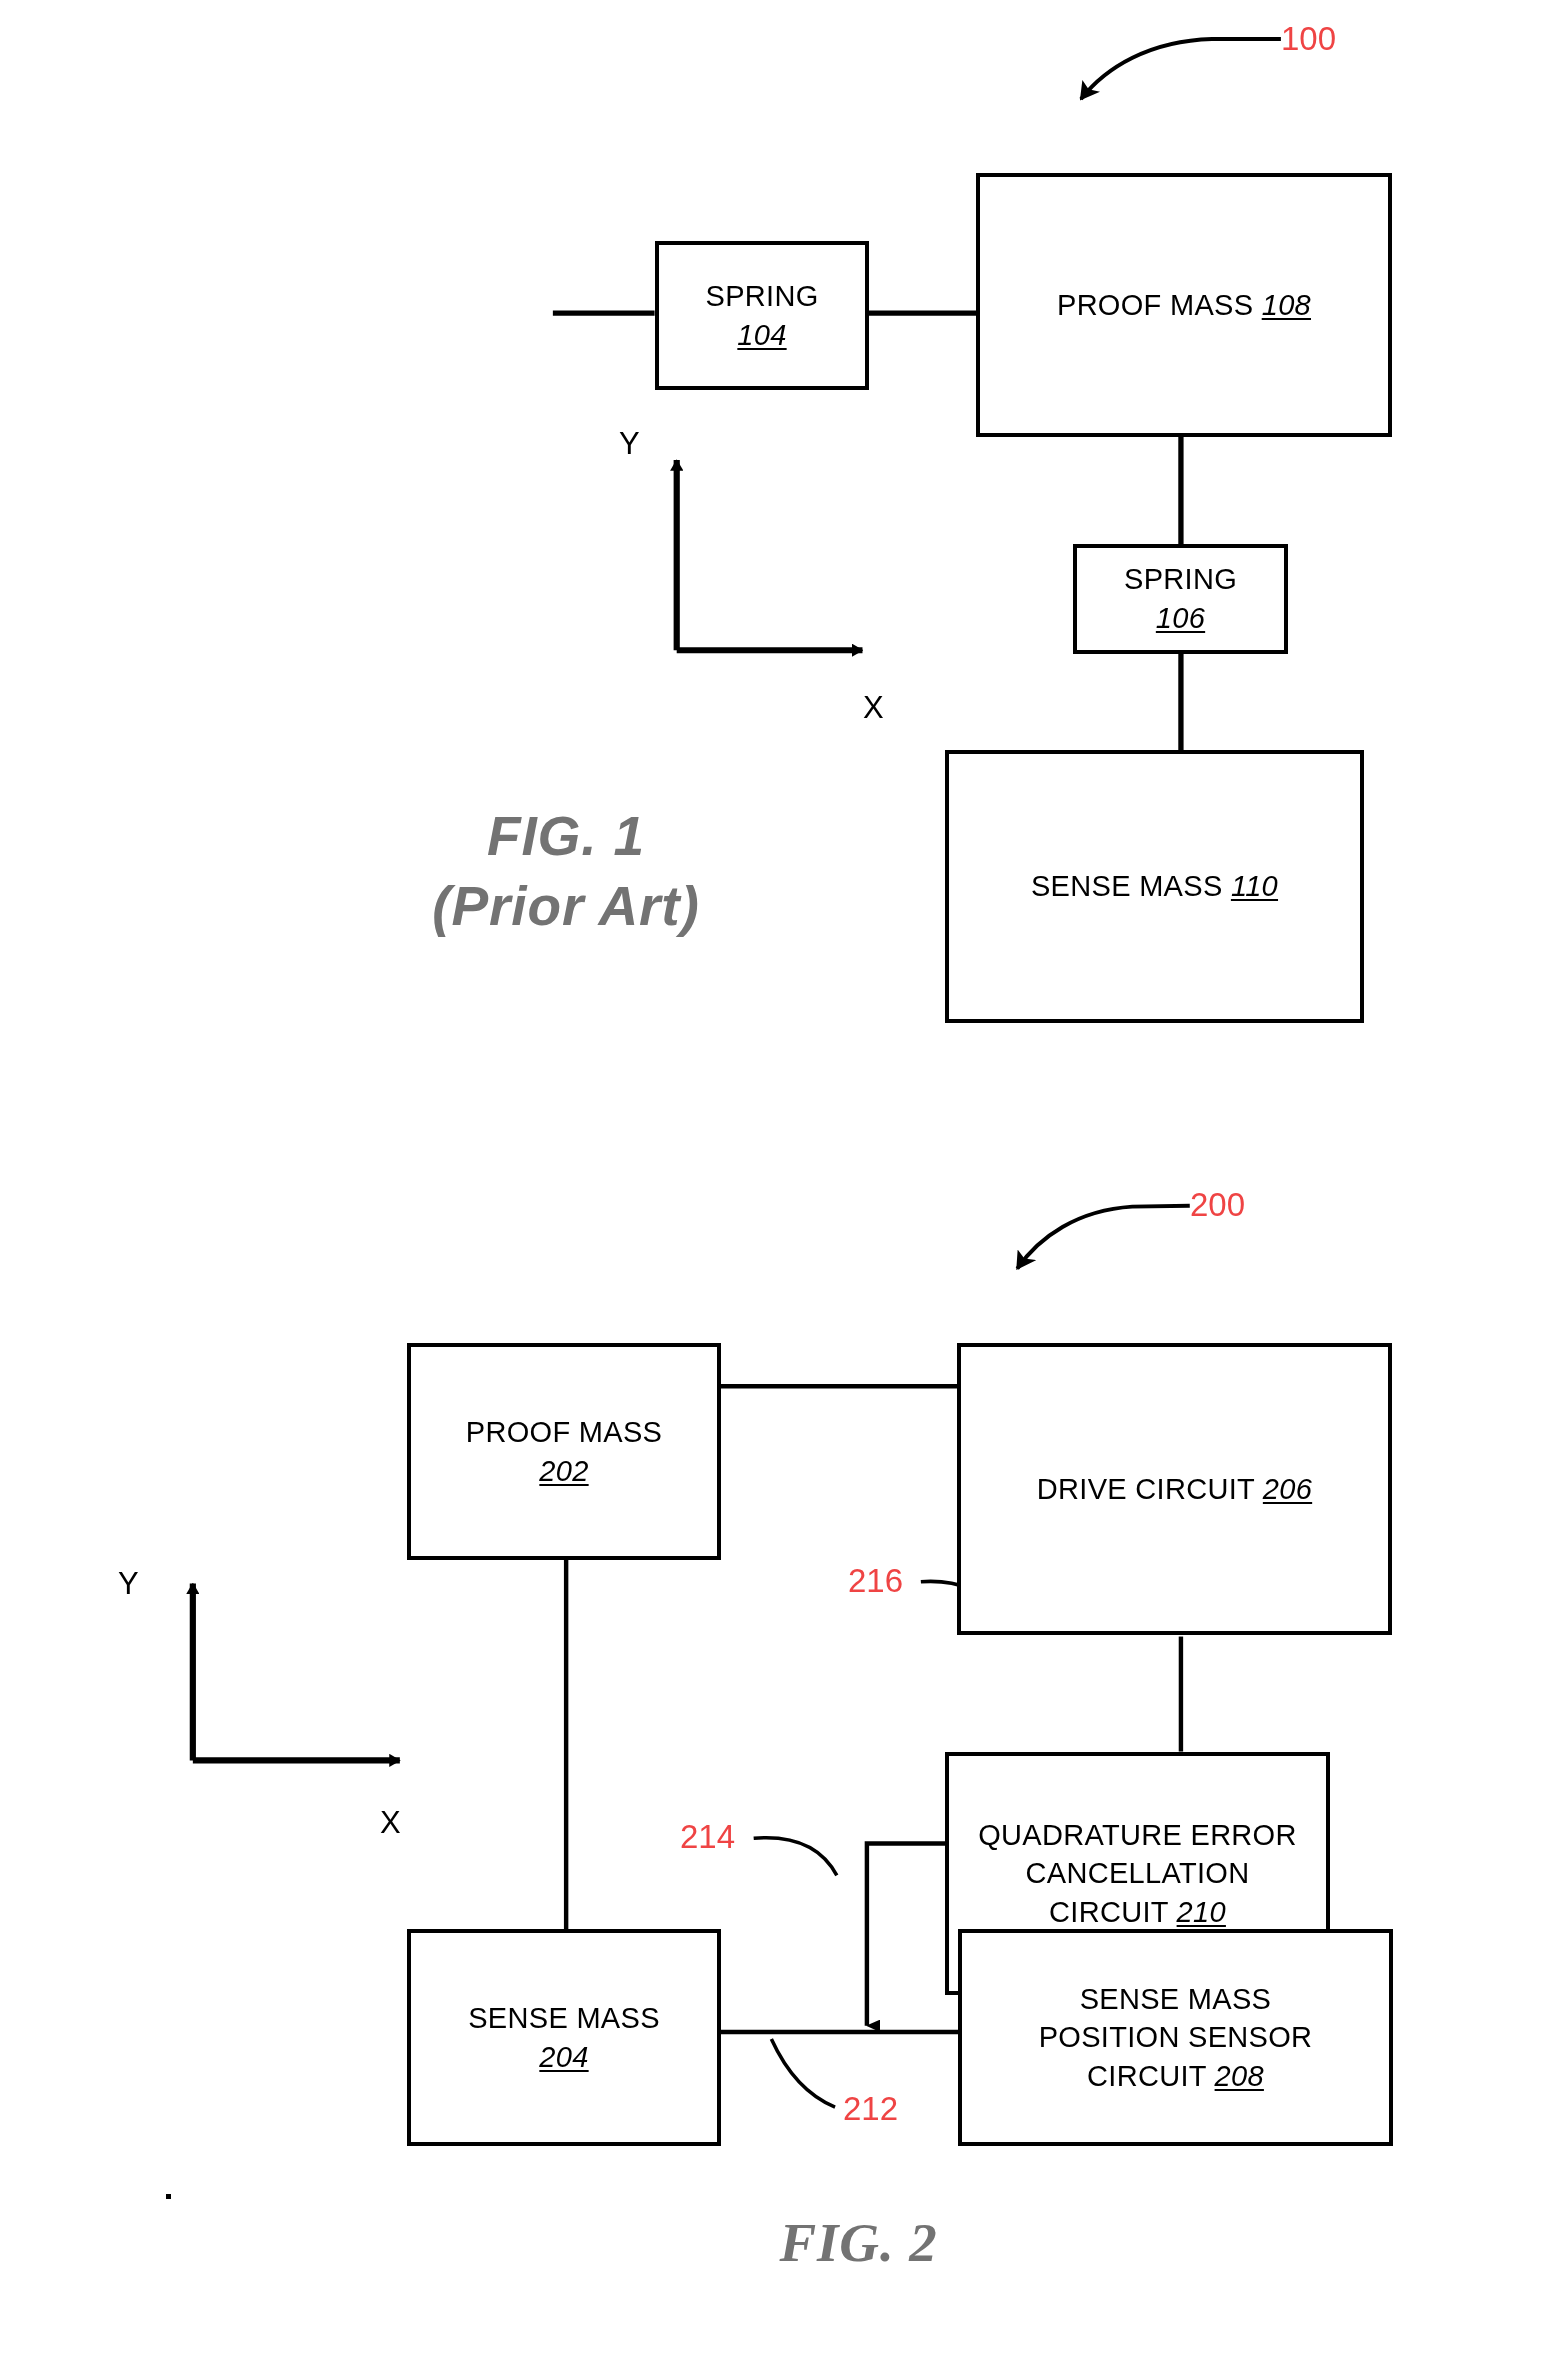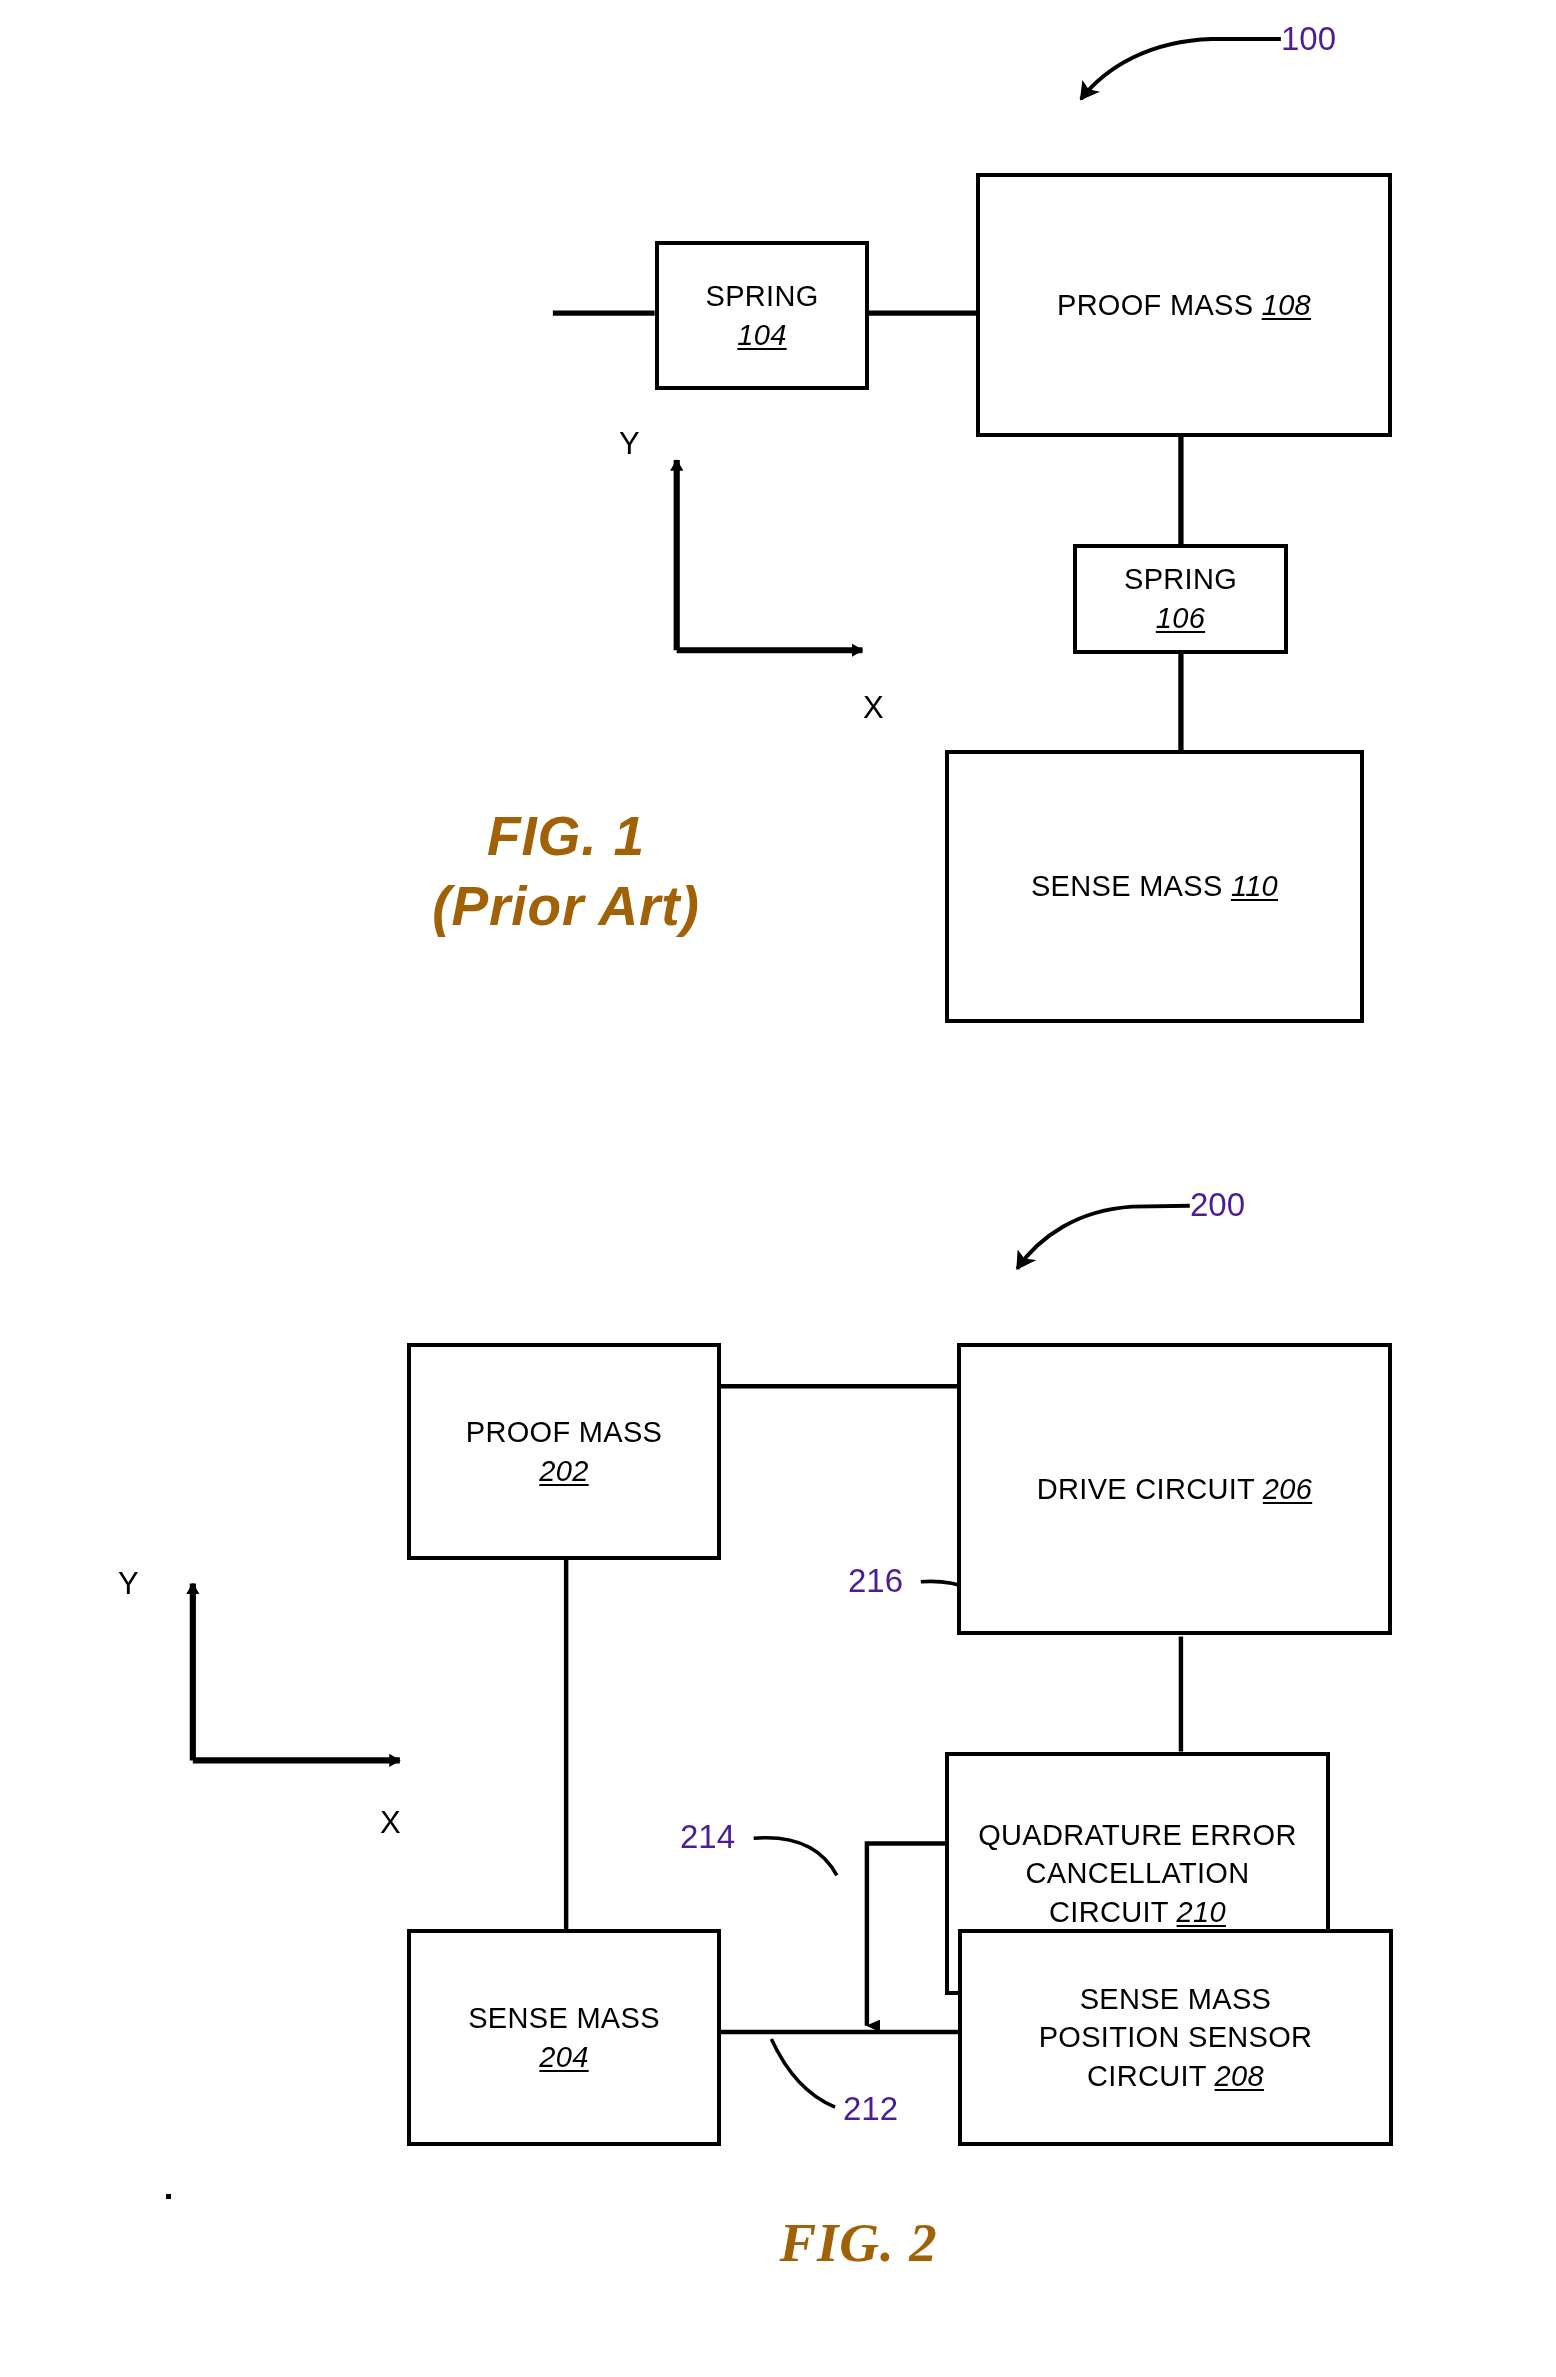--- a/index.html
+++ b/index.html
@@ -56,37 +56,37 @@
     white-space: pre-line;
   }
   .node-label .ref {
     font-style: italic;
     text-decoration: underline;
     text-underline-offset: 2.7px;
   }
   .ref-num {
     position: absolute;
     font-size: 33px;
-    color: #4c1d95;
+    color: #ef4444;
     z-index: 6;
     white-space: nowrap;
   }
   .axis-letter {
     position: absolute;
     font-size: 31px;
     color: #000;
     z-index: 6;
   }
   .fig-caption {
     position: absolute;
     font-size: 55px;
     font-weight: bold;
     font-style: italic;
     letter-spacing: 0.9px;
-    color: #a16207;
+    color: #737373;
     z-index: 6;
     white-space: pre-line;
     text-align: center;
     line-height: 1.28;
   }
   .speck {
     position: absolute;
     width: 5.3px;
     height: 5.3px;
     background: #000;

